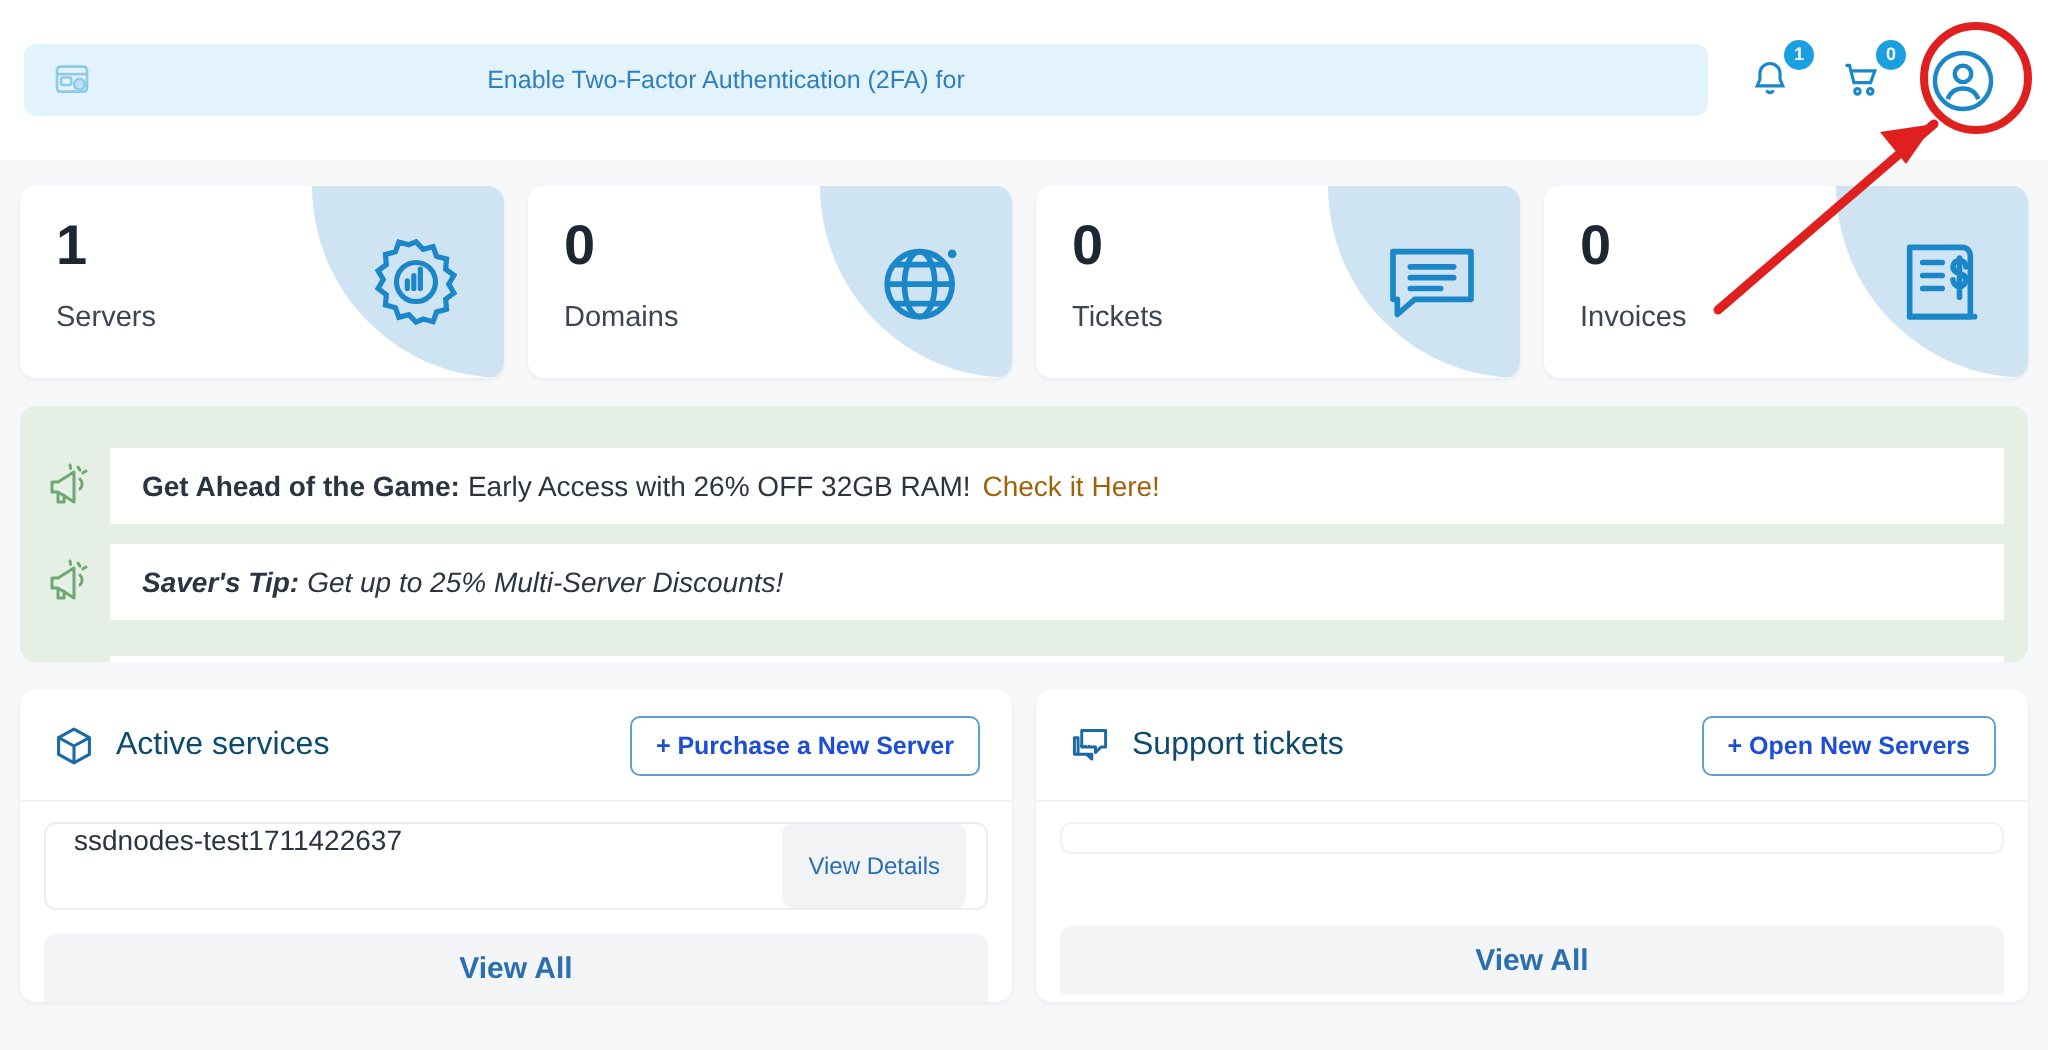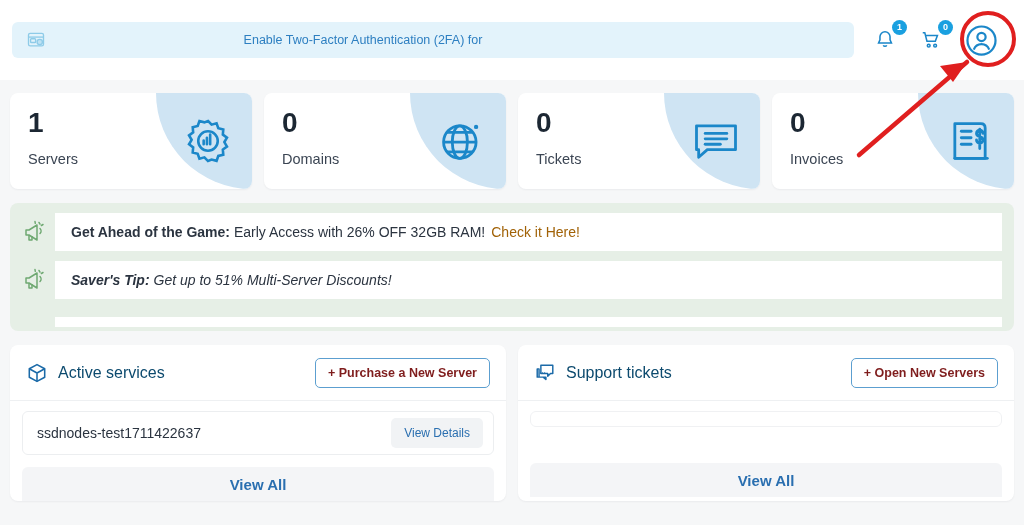--- a/index.html
+++ b/index.html
@@ -155,21 +155,21 @@
     top: 22px;
     width: 52px;
     height: 52px;
   }
 
   
   .promo {
     margin: 14px 10px 0 10px;
     background: #e6efe6;
     border-radius: 8px;
-    padding: 10px 12px 0 12px;
+    padding: 21px 12px 0 12px;
     height: 128px;
     overflow: hidden;
   }
 
   .promo-row {
     display: flex;
     align-items: center;
     gap: 9px;
     margin-bottom: 10px;
   }
@@ -231,38 +231,37 @@
     color: #0c4a6e;
     margin-left: 10px;
     flex: 1;
   }
 
   .panel-icon { width: 22px; height: 22px; flex: 0 0 22px; }
 
   .outline-btn {
     border: 1px solid #5c9fd0;
     border-radius: 5px;
-    color: #7f1d1d;
+    color: #1d4ed8;
     background: #fff;
     font-size: 12.5px;
     font-weight: bold;
     padding: 7px 12px;
     font-family: "Liberation Sans", sans-serif;
     cursor: pointer;
     white-space: nowrap;
   }
 
   .panel-body { padding: 10px 12px 0 12px; }
 
   .service-row {
     border: 1px solid #eceef0;
     border-radius: 6px;
     height: 44px;
     display: flex;
-    align-items: center;
     padding: 0 10px 0 14px;
   }
 
   .service-name {
     flex: 1;
     font-size: 14px;
     color: #2b3440;
   }
 
   .grey-btn {
@@ -430,21 +429,21 @@
     <span class="promo-icon">
       <svg viewBox="0 0 24 26" width="24" height="26" fill="none" stroke="#6fa972" stroke-width="1.5">
         <path d="M4 11v5h3l8 5V6l-8 5z" stroke-linejoin="round"></path>
         <path d="M7 16v5h3v-4" stroke-linejoin="round"></path>
         <path d="M18 9.5c1.4 1.4 1.4 3.6 0 5" stroke-linecap="round"></path>
         <path d="M17 3.5l1 1.6M21 5.5l-1.6 1M13 2.5l.3 1.8" stroke-linecap="round"></path>
       </svg>
     </span>
     <div class="promo-text">
       <span class="bi">Saver's Tip:</span>
-      <span class="ital" style="margin-left:4px">Get up to 51% Multi-Server Discounts!</span>
+      <span class="ital" style="margin-left:4px">Get up to 25% Multi-Server Discounts!</span>
     </div>
   </div>
 
   <div class="promo-row stub">
     <span class="promo-icon"></span>
     <div class="promo-text"></div>
   </div>
 
 </div>
 

